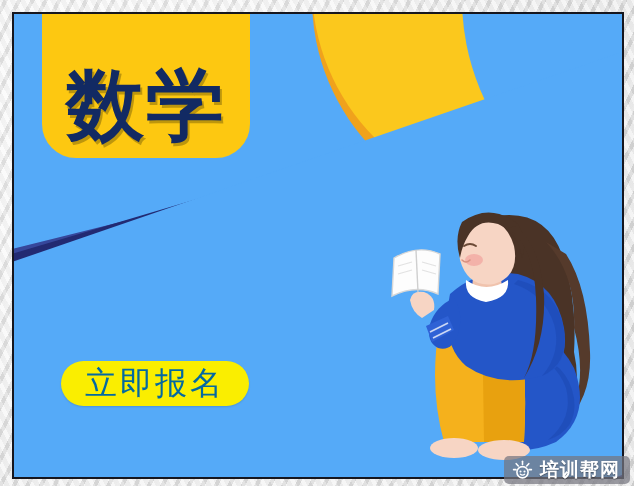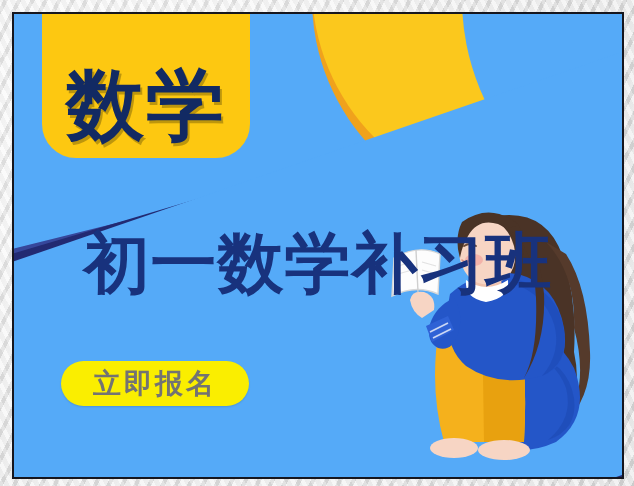--- a/index.html
+++ b/index.html
@@ -97,21 +97,21 @@
   
   #cta-button{
     position:absolute;left:47px;top:347px;width:188px;height:45px;
     background:#faee00;border-radius:23px;border:0;
     display:flex;align-items:center;justify-content:center;
     cursor:pointer;z-index:7;
     box-shadow:0 1px 2px rgba(0,0,0,.12);
   }
   #cta-button .cta-text{
     font-family:"DejaVu Sans","Liberation Sans",sans-serif;
-    font-size:28px;font-weight:bold;color:#737373;letter-spacing:3px;
+    font-size:32px;font-weight:normal;color:#0369a1;letter-spacing:3px;
   }
 
   
   #illustration{position:absolute;right:-6px;bottom:10px;width:250px;height:265px;z-index:5;}
   #illustration svg{display:block;width:100%;height:100%;}
 
   
   #watermark{
     position:absolute;right:4px;bottom:2px;height:28px;
     padding:0 10px 0 8px;
@@ -140,21 +140,20 @@
 
       <div class="wave-indigo"></div>
       <div class="wave-navy"></div>
       <div class="wave-sky"></div>
     </div>
 
     <div id="subject-badge">
       <span class="subject-text">数学</span>
     </div>
 
-    <h1 id="headline">初一数学补习班</h1>
 
 
     <div id="cta-button">
       <span class="cta-text">立即报名</span>
     </div>
 
     <div id="illustration">
       <svg viewBox="0 0 250 265" xmlns="http://www.w3.org/2000/svg">
         <defs>
           <clipPath id="bodyClip">
@@ -204,14 +203,30 @@
         <path d="M86 44 Q92 40 98 44" stroke="#6b4a36" stroke-width="2" fill="none" stroke-linecap="round"></path>
         <path d="M84 58 Q88 62 92 58" stroke="#d9907f" stroke-width="1.6" fill="none" stroke-linecap="round"></path>
 
         <path d="M84 20 Q112 0 140 22 Q150 40 144 56 Q140 30 120 22 Q100 16 90 34 Q84 44 82 56 Q76 36 84 20 Z" fill="#4a3326"></path>
         <path d="M130 26 Q156 44 158 96 Q160 150 146 176 Q168 140 166 92 Q162 44 138 24 Z" fill="#4a3326"></path>
       </svg>
     </div>
 
   </div>
 
+  <div id="watermark">
+    <svg class="wm-logo" viewBox="0 0 24 24">
+      <g stroke="#ffffff" stroke-width="1.8" stroke-linecap="round">
+        <line x1="12" y1="1.5" x2="12" y2="5"></line>
+        <line x1="4.8" y1="4.2" x2="7.2" y2="6.8"></line>
+        <line x1="19.2" y1="4.2" x2="16.8" y2="6.8"></line>
+        <line x1="1.8" y1="11" x2="4.5" y2="11"></line>
+        <line x1="22.2" y1="11" x2="19.5" y2="11"></line>
+      </g>
+      <circle cx="12" cy="14" r="6.4" fill="none" stroke="#ffffff" stroke-width="1.8"></circle>
+      <circle cx="9.7" cy="13.2" r="1.2" fill="#ffffff"></circle>
+      <circle cx="14.3" cy="13.2" r="1.2" fill="#ffffff"></circle>
+      <path d="M9.6 16.3 Q12 18.4 14.4 16.3" fill="none" stroke="#ffffff" stroke-width="1.5" stroke-linecap="round"></path>
+    </svg>
+    <span class="wm-text">培训帮网</span>
+  </div>
 
 </div>
 
 </body></html>

